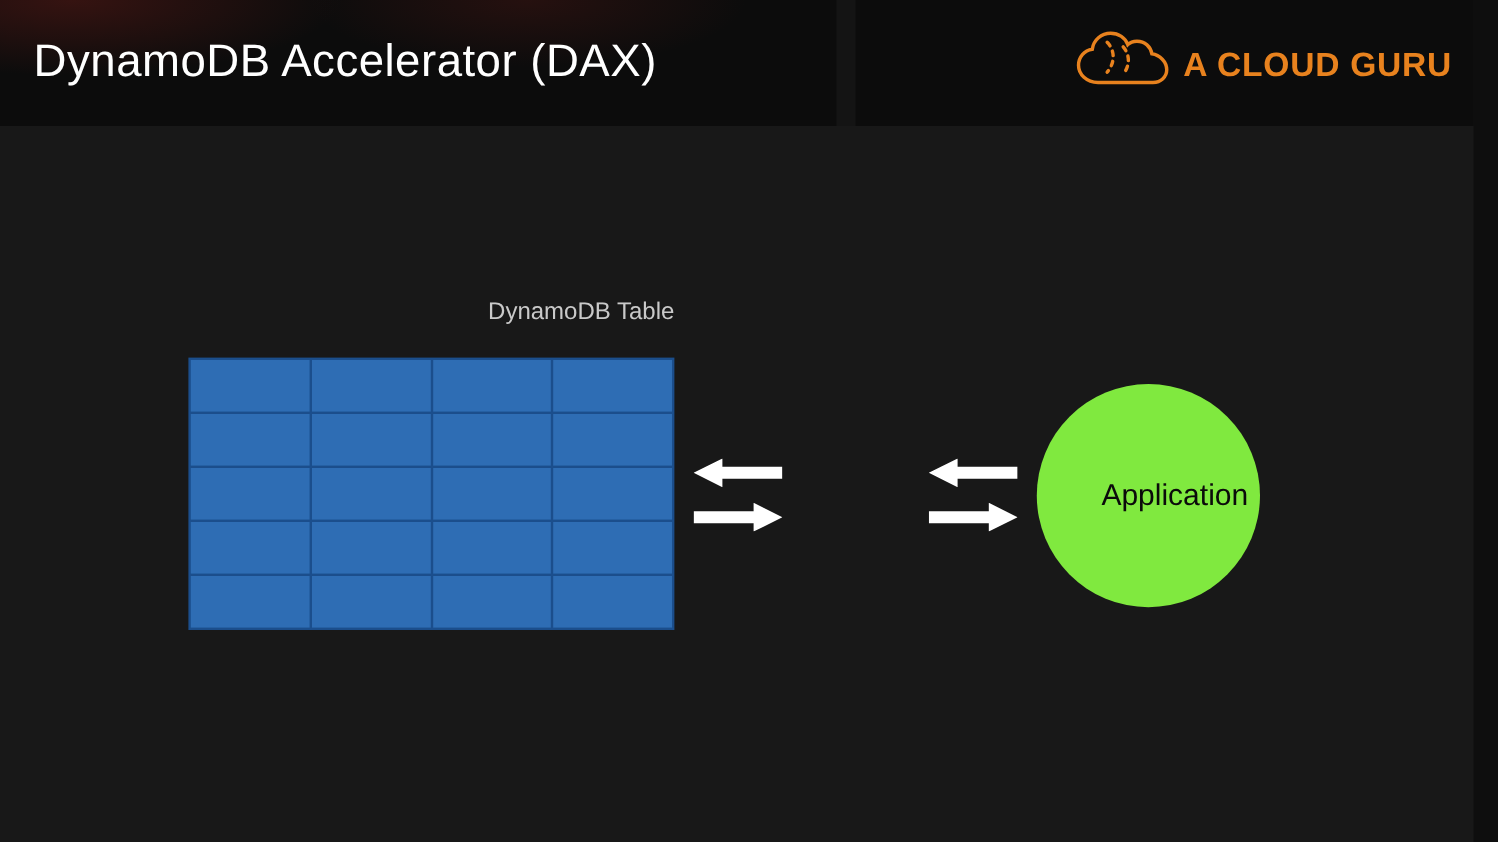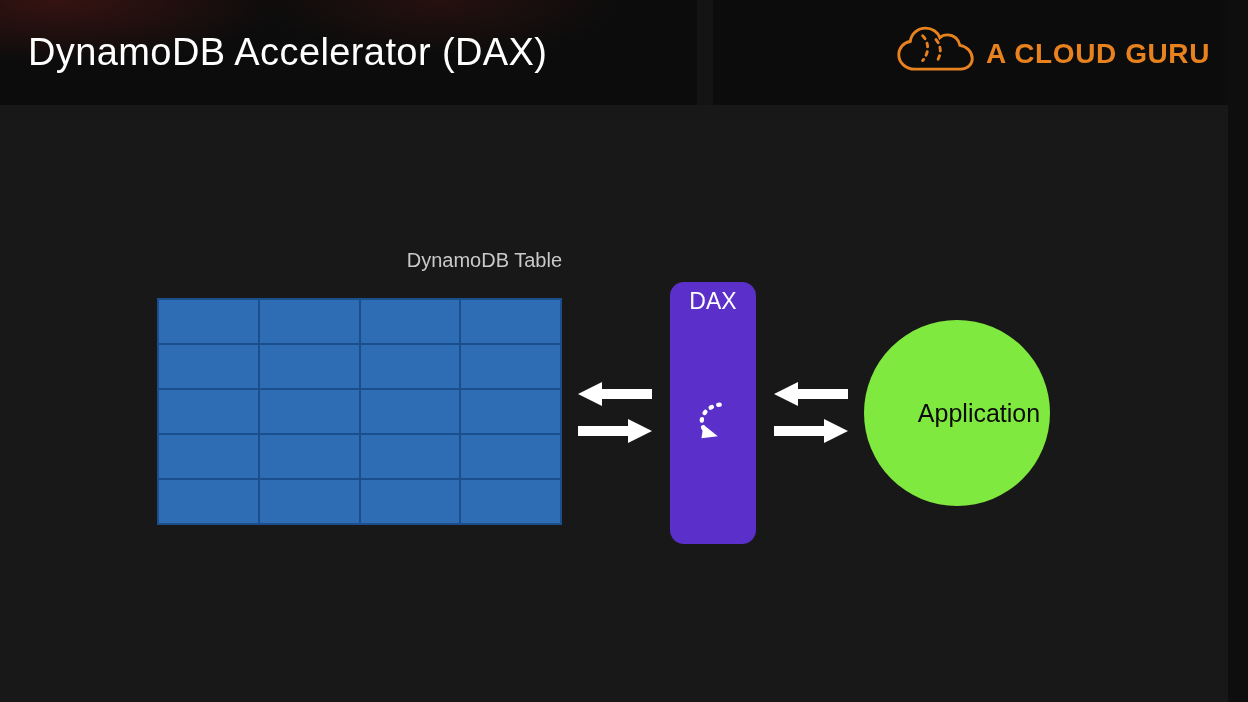--- a/index.html
+++ b/index.html
@@ -111,29 +111,20 @@
 
   <div class="arrow-group left-pair">
     <svg width="74" height="24" viewBox="0 0 74 24">
       <polygon fill="currentColor" points="0,12 24,0 24,7 74,7 74,17 24,17 24,24"></polygon>
     </svg>
     <svg width="74" height="24" viewBox="0 0 74 24">
       <polygon fill="currentColor" points="74,12 50,0 50,7 0,7 0,17 50,17 50,24"></polygon>
     </svg>
   </div>
 
-  <div class="dax-box">
-    <div class="dax-label">DAX</div>
-    <span class="dax-icon">
-      <svg width="46" height="48" viewBox="0 0 48 48" aria-hidden="true">
-        <path d="M31 7 C 15 9 8 23 15 33" fill="none" stroke="currentColor" stroke-width="4.5" stroke-dasharray="1.5 7" stroke-linecap="round"></path>
-        <polygon fill="currentColor" points="14,28 29,40 12,42"></polygon>
-      </svg>
-    </span>
-  </div>
 
   <div class="arrow-group right-pair">
     <svg width="74" height="24" viewBox="0 0 74 24">
       <polygon fill="currentColor" points="0,12 24,0 24,7 74,7 74,17 24,17 24,24"></polygon>
     </svg>
     <svg width="74" height="24" viewBox="0 0 74 24">
       <polygon fill="currentColor" points="74,12 50,0 50,7 0,7 0,17 50,17 50,24"></polygon>
     </svg>
   </div>
 

